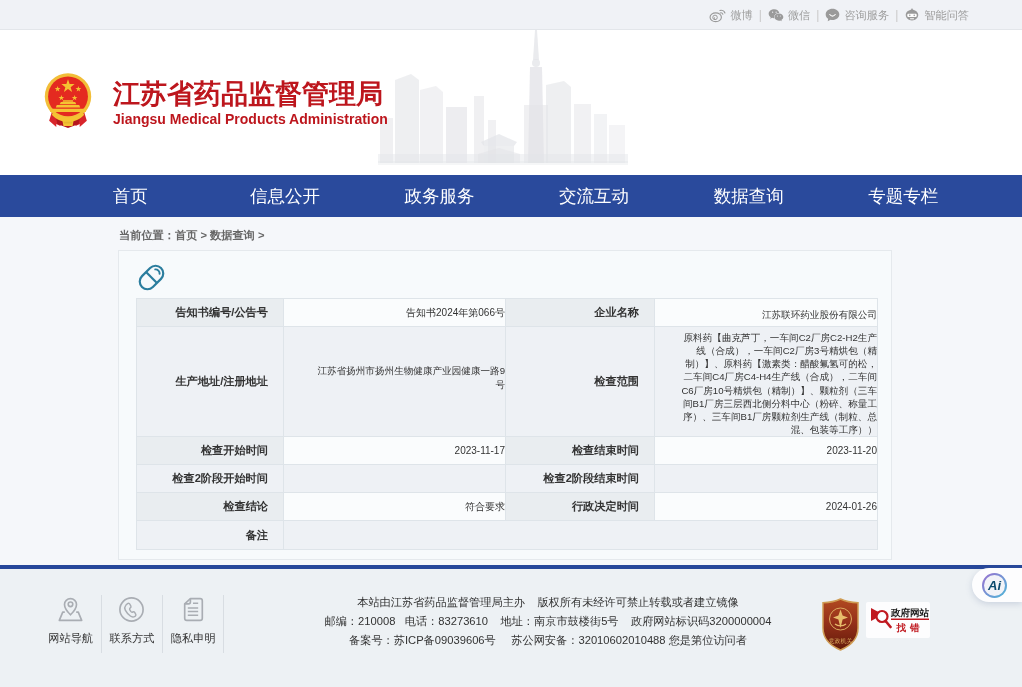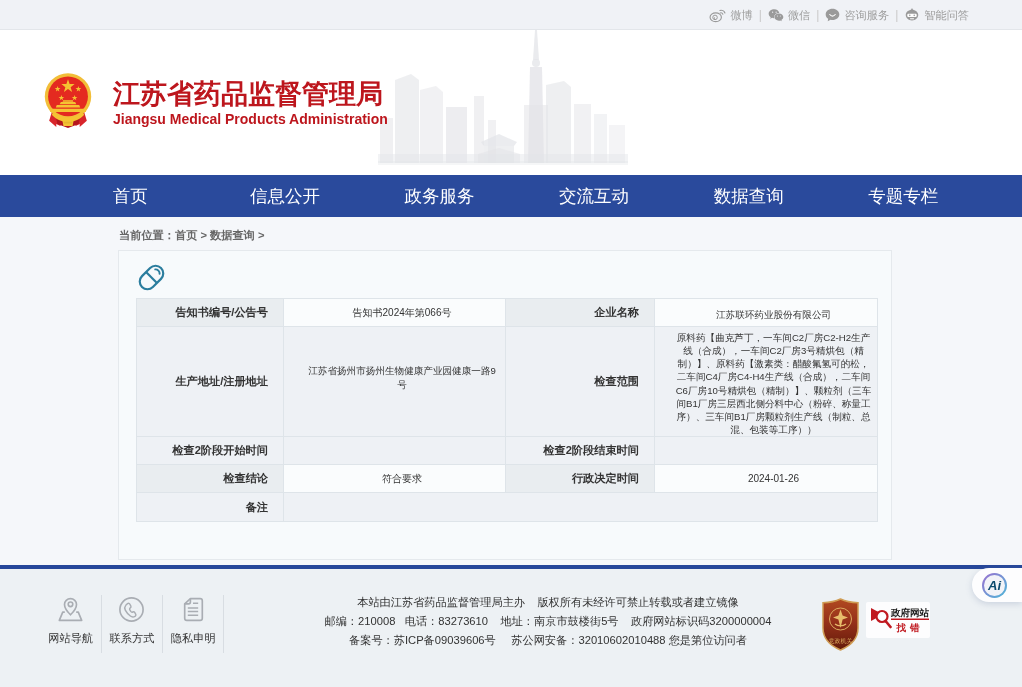--- a/index.html
+++ b/index.html
@@ -17,21 +17,21 @@
 .title-en { font-size:14px; font-weight:bold; color:#bd161d; margin-top:3px; line-height:17px; }
 .nav { position:absolute; left:0; top:175px; width:1022px; height:56px; background:#2a4a9c; display:flex; padding-left:53px; }
 .nav .ni { width:154.6px; height:42px; line-height:42px; text-align:center; color:#fff; font-size:17.5px; }
 .mainbg { position:absolute; left:0; top:217px; width:1022px; height:348px; background:#f5f7fa; }
 .crumb { position:absolute; left:119px; top:228px; font-size:11.2px; color:#666; line-height:14px;font-weight:bold; }
 .panel { position:absolute; left:118px; top:250px; width:774px; height:310px; background:#f7fafc; border:1px solid #e5e9ed; }
 .pill { position:absolute; left:17px; top:11px; }
 table.dt { position:absolute; left:17px; top:47px; width:741px; border-collapse:collapse; table-layout:fixed; color:#333; }
 table.dt td { border:1px solid #dee4e9; vertical-align:middle; }
 td.lb { font-size:11.2px; font-weight:bold; text-align:right; padding-right:15px; background:#e9edf0; }
-td.vl { font-size:10px; text-align:center; padding-left:15px; background:#fafcfd; }
+td.vl { font-size:10px; text-align:right; padding-left:15px; background:#fafcfd; }
 tr.even td.lb, tr.even td.vl { background:#eef1f5; }
 td.small { font-size:9.6px; line-height:13.1px; padding-top:4px; padding-bottom:0; padding-right:0; white-space:nowrap; }
 td.addr { padding-bottom:12px; }
 .footline { position:absolute; left:0; top:565px; width:1022px; height:4px; background:#26479a; }
 .footer { position:absolute; left:0; top:569px; width:1022px; height:118px; background:#edf1f4; }
 .fitems { position:absolute; left:40.5px; top:26px; display:flex; }
 .fitem { width:60.3px; text-align:center; position:relative; }
 .fitem .lab { font-size:11.2px; color:#333; margin-top:3px; }
 .fdiv { width:1px; height:58px; background:#d8dde2; margin:0 0; }
 .fcenter { position:absolute; left:258px; top:24px; width:580px; text-align:center; font-size:11.2px; color:#333; line-height:19px; }
@@ -151,20 +151,26 @@
           <td class="vl">告知书2024年第066号</td>
           <td class="lb">企业名称</td>
           <td class="vl small">江苏联环药业股份有限公司</td>
         </tr>
     <tr class="even" style="height:110px">
           <td class="lb">生产地址/注册地址</td>
           <td class="vl small addr">江苏省扬州市扬州生物健康产业园健康一路9<br>号</td>
           <td class="lb">检查范围</td>
           <td class="vl small">原料药【曲克芦丁，一车间C2厂房C2-H2生产<br>线（合成），一车间C2厂房3号精烘包（精<br>制）】、原料药【激素类：醋酸氟氢可的松，<br>二车间C4厂房C4-H4生产线（合成），二车间<br>C6厂房10号精烘包（精制）】、颗粒剂（三车<br>间B1厂房三层西北侧分料中心（粉碎、称量工<br>序）、三车间B1厂房颗粒剂生产线（制粒、总<br>混、包装等工序））</td>
         </tr>
+    <tr style="height:28px">
+          <td class="lb">检查开始时间</td>
+          <td class="vl">2023-11-17</td>
+          <td class="lb">检查结束时间</td>
+          <td class="vl">2023-11-20</td>
+        </tr>
     <tr class="even" style="height:28px">
           <td class="lb">检查2阶段开始时间</td>
           <td class="vl"></td>
           <td class="lb">检查2阶段结束时间</td>
           <td class="vl"></td>
         </tr>
     <tr style="height:28px">
           <td class="lb">检查结论</td>
           <td class="vl">符合要求</td>
           <td class="lb">行政决定时间</td>

